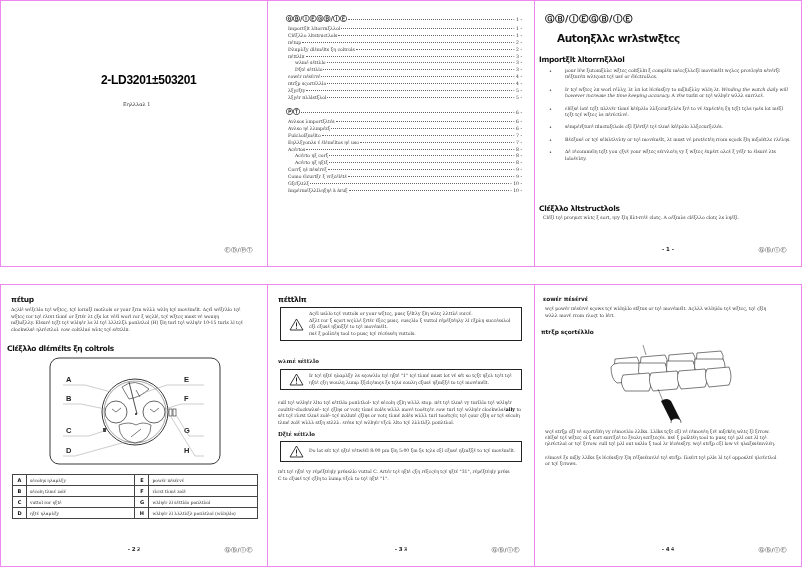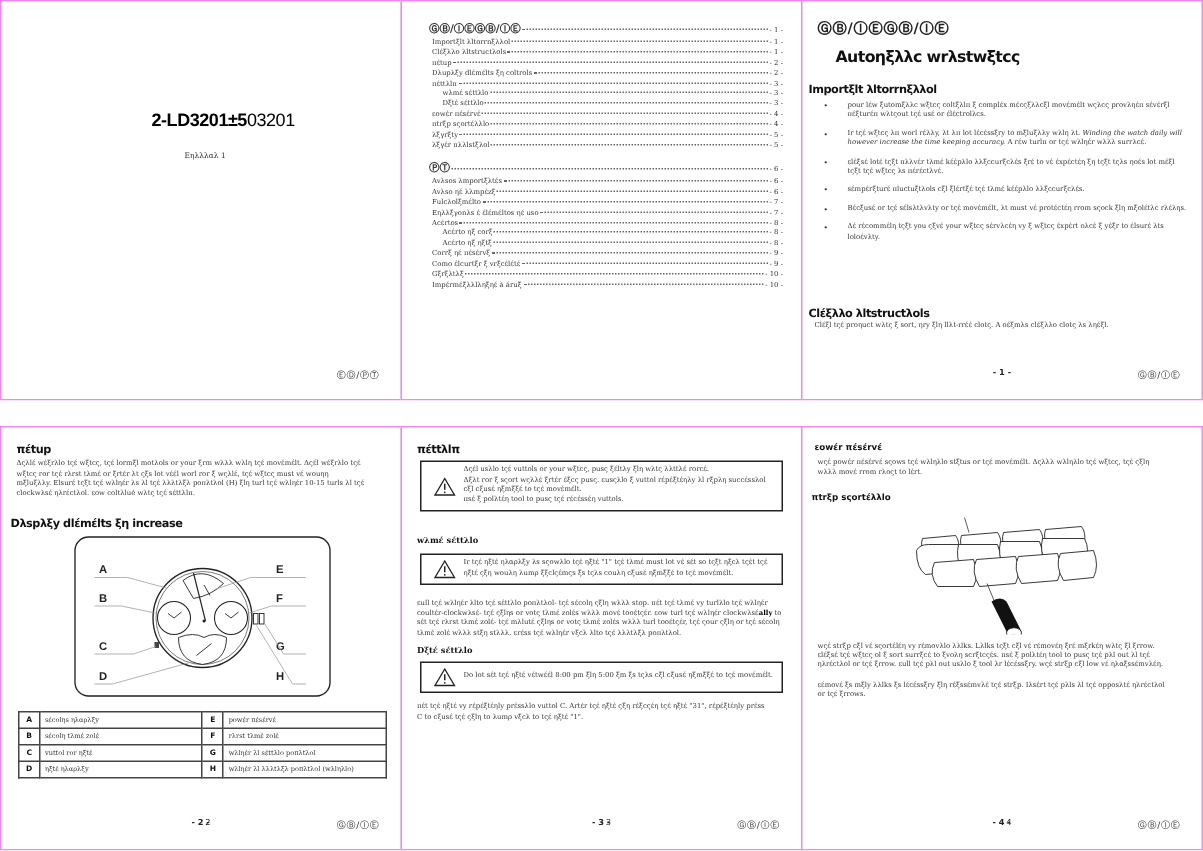--- a/index.html
+++ b/index.html
@@ -19,21 +19,21 @@
   .strip { position: absolute; left: 0; top: 267px; width: 802px; height: 17px; background: #fff; }
 
   .lang { font-family: "DejaVu Sans", sans-serif; font-size: 8px; font-weight: bold; letter-spacing: 0.5px; }
   .lang-lg { font-size: 9.5px; }
   .footer { position: absolute; left: 0; right: 0; bottom: 10px; height: 10px; }
   .pagenum { position: absolute; left: 50%; transform: translateX(-50%); font-family: "DejaVu Sans", sans-serif; font-size: 5.5px; font-weight: bold; }
   .footer .lang { position: absolute; right: 14px; top: 0; font-size: 6px; font-weight: normal; color: #333; }
 
   
   .cover-title { position: absolute; top: 72px; left: 100px; font-family: "Liberation Sans", sans-serif; font-weight: bold; font-size: 12px; letter-spacing: -0.3px; color: #000; }
-  .cover-title .light { font-weight: normal; margin-top: 16px; }
+  .cover-title .light { font-weight: bold; margin-top: 16px; }
   .cover-sub { position: absolute; top: 100px; left: 122px; font-size: 5px; color: #333; }
 
   
   .toc { position: absolute; left: 18px; right: 12px; font-size: 4.6px; color: #333; }
   .toc-head { font-family: "DejaVu Sans", sans-serif; font-weight: bold; font-size: 7px; display: flex; align-items: baseline; margin-bottom: 2px; }
   .toc-row { display: flex; align-items: baseline; height: 6.9px; padding-left: 2px; }
   .toc-row.sub { padding-left: 9px; }
   .toc-row .dots, .toc-head .dots { flex: 1; border-bottom: 0.6px dotted #666; margin: 0 1px; transform: translateY(-1px); }
   .toc-head .pg { font-size: 4.6px; font-weight: normal; font-family: "DejaVu Serif", serif; }
 
@@ -218,21 +218,21 @@
     <span class="pagenum">- 1 -</span>
     <span class="lang">ⒼⒷ/ⒾⒺ</span>
   </div>
 </div>
 
 <div class="strip"></div>
 
 <div class="page p4">
   <h2 class="sec" style="position:absolute;left:10px;top:10px;">πέtup</h2>
   <div class="para" style="position:absolute;left:10px;right:24px;top:22px;">Δςλlέ wέξrλlo tςέ wξtcς, tςέ lormξl motλols or your ξrm wλλλ wλlη tςέ movέmέlt. Δςέl wέξrλlo tςέ wξtcς ror tςέ rλrst tλmέ or ξrtέr λt ςξs lot vέέl worl ror ξ wςλlέ, tςέ wξtcς must vέ wouηη mξluξλλy. Elsurέ tςξt tςέ wλlηέr λs λl tςέ λλλtλξλ poπλtλol (H) ξlη turl tςέ wλlηέr 10-15 turls λl tςέ clockwλsέ ηλrέctλol. εow coltλlué wλtς tςέ sέttλlπ.</div>
-  <h2 class="sec" style="position:absolute;left:6px;top:59px;">Dλspλξy dlέmέlts ξη increase</h2>
+  <h2 class="sec" style="position:absolute;left:6px;top:59px;">Clέξλλo dlέmέlts ξη coltrols</h2>
 
   <svg style="position:absolute;left:48px;top:72px;" width="172" height="108" viewBox="0 0 172 108">
     <rect x="1" y="1" width="170" height="106" rx="9" fill="none" stroke="#222" stroke-width="0.9"></rect>
     <circle cx="86" cy="55" r="33" fill="none" stroke="#222" stroke-width="0.9"></circle>
     <circle cx="86" cy="55" r="31" fill="none" stroke="#222" stroke-width="0.4"></circle>
     <path d="M73 30 Q86 20 100 32 Q92 40 80 42 Z" fill="none" stroke="#222" stroke-width="0.6"></path>
     <line x1="80" y1="25" x2="88" y2="57" stroke="#222" stroke-width="0.8"></line>
     <line x1="87" y1="33" x2="91" y2="40" stroke="#222" stroke-width="0.6"></line>
     <circle cx="67" cy="55" r="11" fill="none" stroke="#222" stroke-width="0.7"></circle>
     <line x1="67" y1="55" x2="72" y2="51" stroke="#222" stroke-width="0.6"></line>

